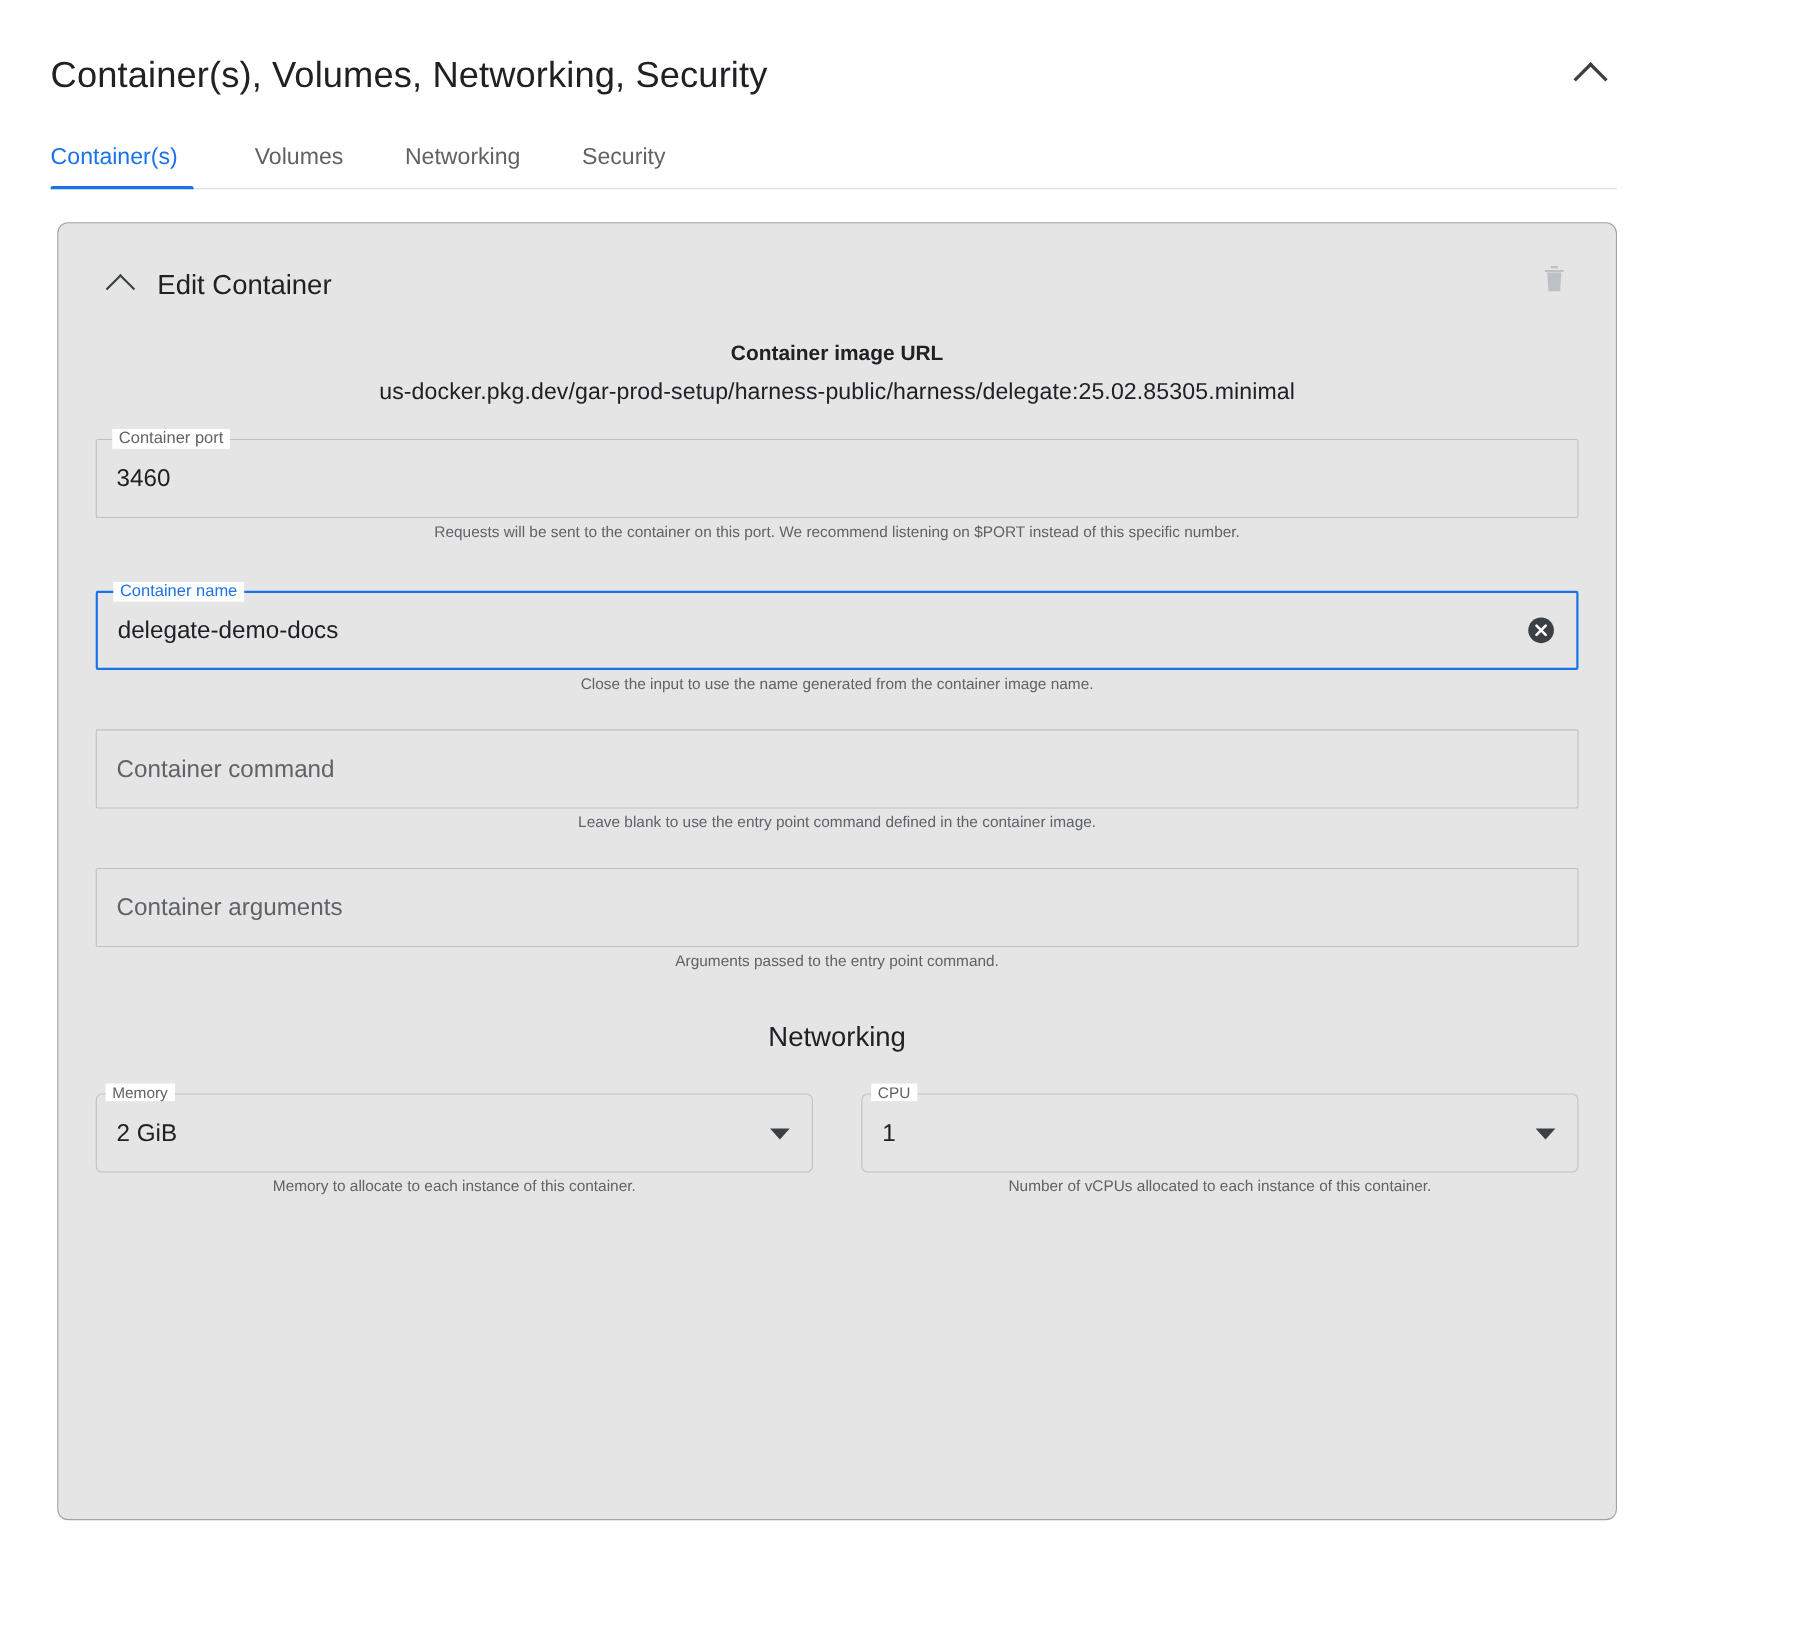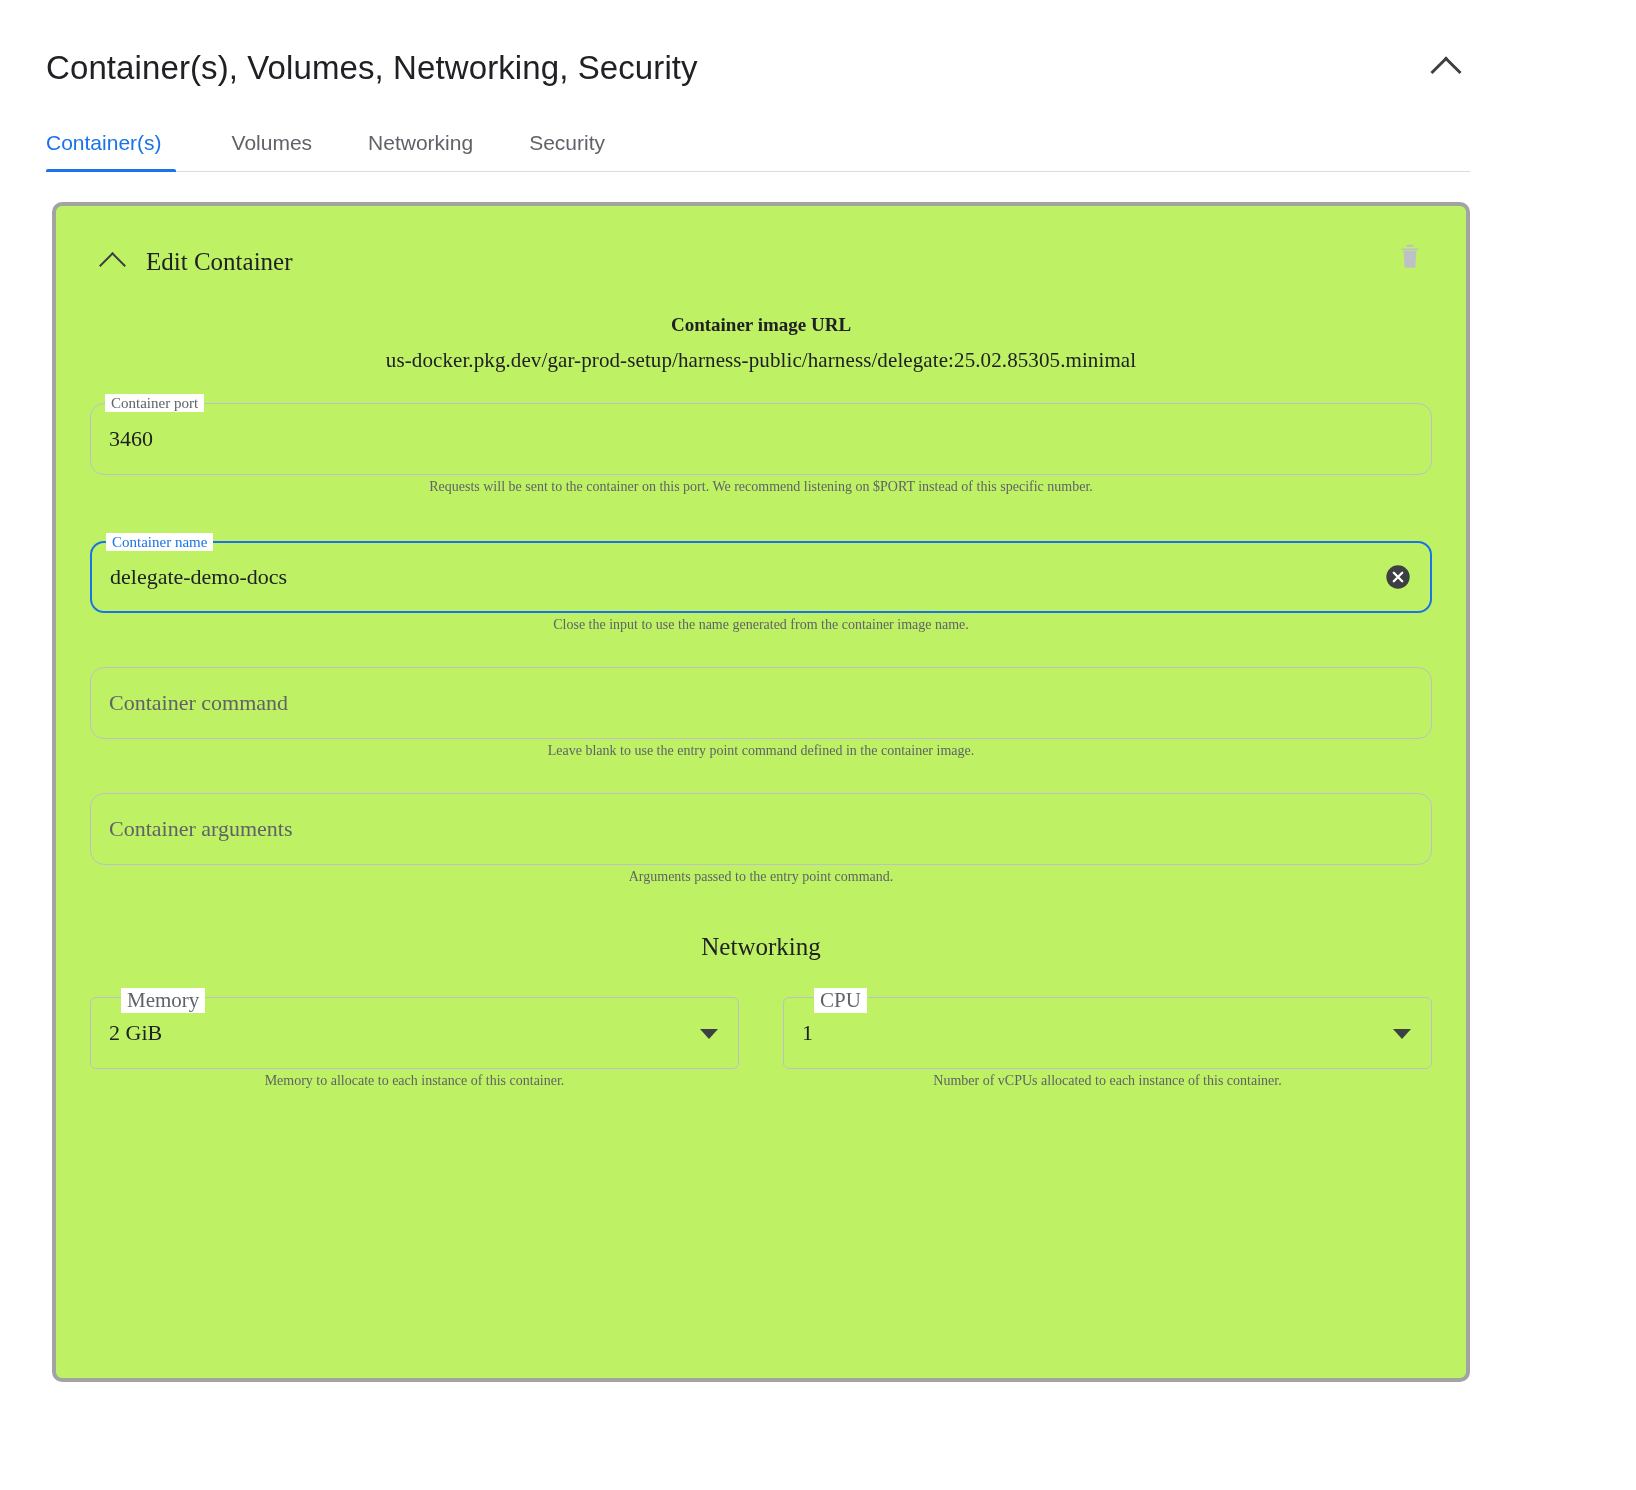--- a/index.html
+++ b/index.html
@@ -85,26 +85,25 @@
     bottom: -1px;
     height: 3px;
     background: #1a73e8;
     border-radius: 2px 2px 0 0;
   }
   .outer-tab.active:first-child::after { left: 0; right: 14px; }
 
   
   .card {
     margin: 30px 42px 0 52px;
-    border: 4px solid #a3a3a3;
+    border: 1px solid #a3a3a3;
     border-radius: 10px;
     padding: 0 0 30px 0;
-    background: #bef264;
+    background: #e5e5e5;
     min-height: 1180px;
-    font-family: Liberation Serif, serif;
   }
   .card-head {
     display: flex;
     align-items: center;
     padding: 34px 34px 0 34px;
     position: relative;
   }
   .card-chev {
     width: 44px;
     height: 44px;
@@ -156,21 +155,21 @@
     margin-top: 12px;
     letter-spacing: 0.1px;
   }
 
   
   .outlined {
     position: relative;
     margin-top: 30px;
     height: 72px;
     border: 1px solid #bdc1c6;
-    border-radius: 14px;
+    border-radius: 2px;
     display: flex;
     align-items: center;
     padding: 0 18px;
   }
   .outlined.focused {
     border: 2px solid #1a73e8;
   }
   .outlined .legend {
     position: absolute;
     top: -10px;
@@ -254,24 +253,24 @@
     border: 1px solid #bdc1c6;
     border-radius: 6px;
     display: flex;
     align-items: center;
     padding: 0 18px;
     cursor: pointer;
   }
   .select .legend {
     position: absolute;
     top: -10px;
-    left: 30px;
+    left: 8px;
     background: #fff;
     padding: 0 6px;
-    font-size: 21px;
+    font-size: 14px;
     color: #5f6368;
   }
   .select .value { font-size: 22px; color: #202124; }
   .caret {
     position: absolute;
     right: 20px;
     top: 50%;
     margin-top: -4px;
     width: 0; height: 0;
     border-left: 9px solid transparent;

